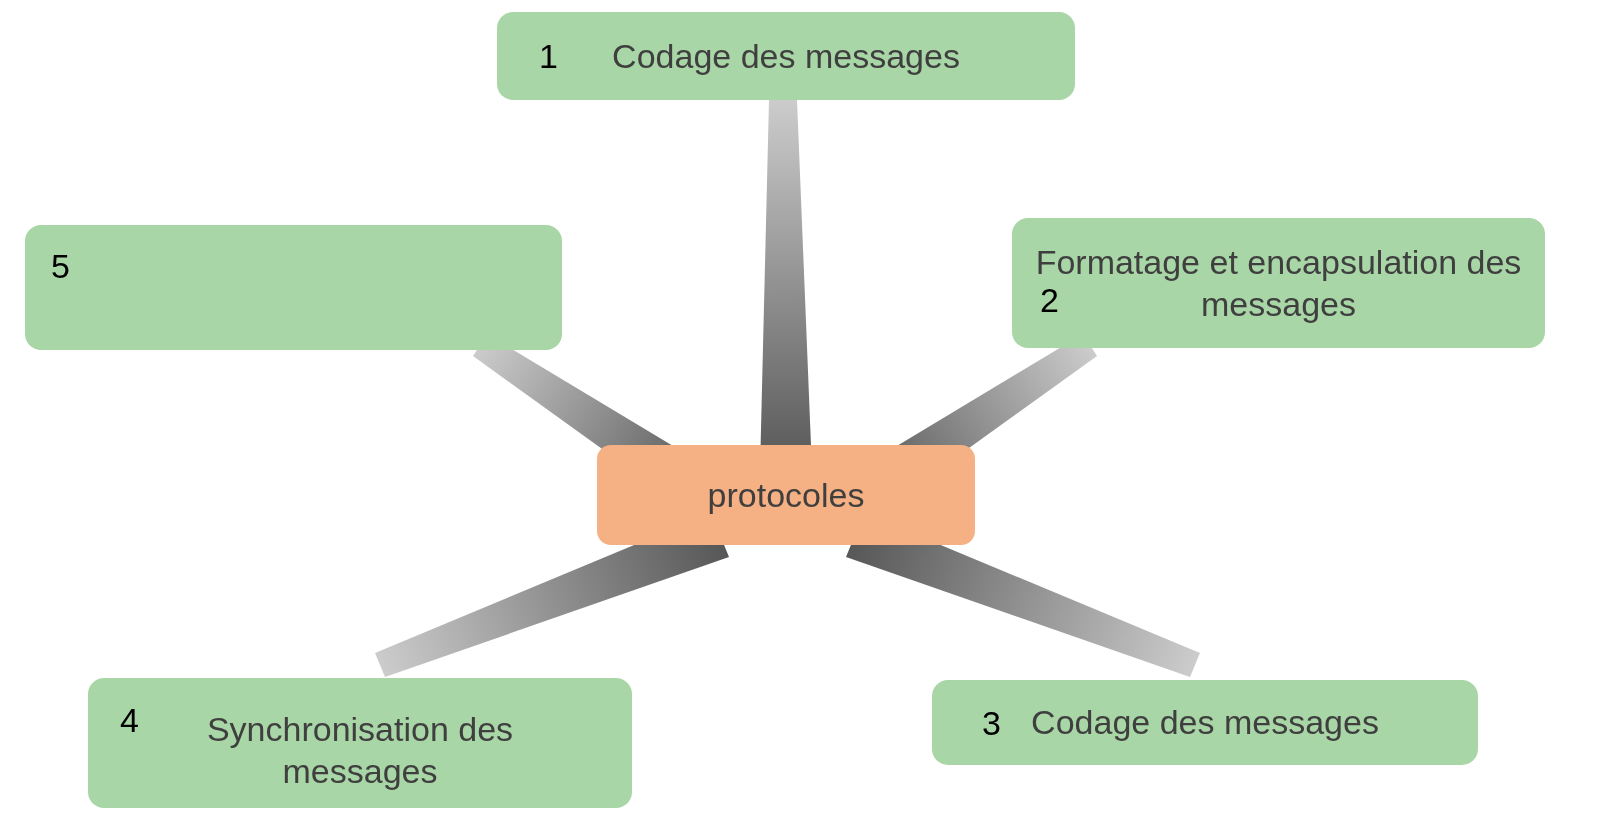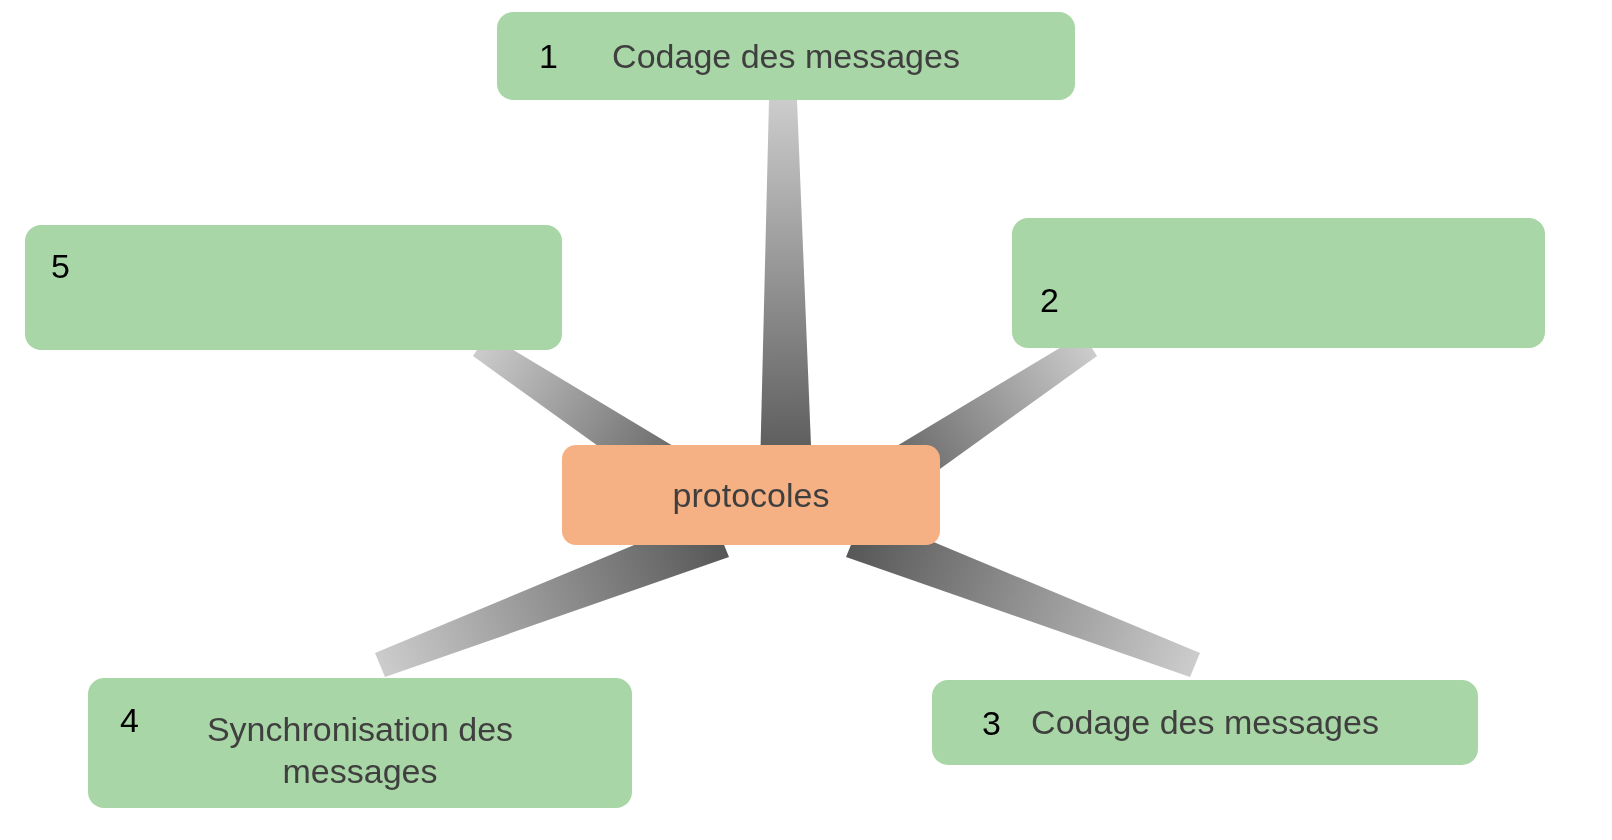--- a/index.html
+++ b/index.html
@@ -59,21 +59,21 @@
   .node-4 .num { left: 32px; top: 32%; }
   .node-5 .num { left: 26px; top: 33%; }
 
   .node-2 .label { max-width: 490px; }
   .node-4 .label { max-width: 400px; margin-top: 14px; }
   .node-5 .label { max-width: 420px; }
 
   .center-node {
     position: absolute;
     z-index: 3;
-    left: 562px;
+    left: 597px;
     top: 445px;
     width: 378px;
     height: 100px;
     border-radius: 14px;
     background: var(--center-fill, #f5b183);
     display: flex;
     align-items: center;
     justify-content: center;
   }
   .center-node .label {
@@ -117,20 +117,21 @@
     <polygon points="713,470 687,510 473,356 487,334" fill="url(#g5)"></polygon>
   </svg>
 
   <div class="node node-1">
     <span class="num">1</span>
     <span class="label">Codage des messages</span>
   </div>
 
   <div class="node node-2">
     <span class="num">2</span>
+    <span class="label">Formatage et encapsulation des messages</span>
   </div>
 
   <div class="node node-3">
     <span class="num">3</span>
     <span class="label">Codage des messages</span>
   </div>
 
   <div class="node node-4">
     <span class="num">4</span>
     <span class="label">Synchronisation des messages</span>

